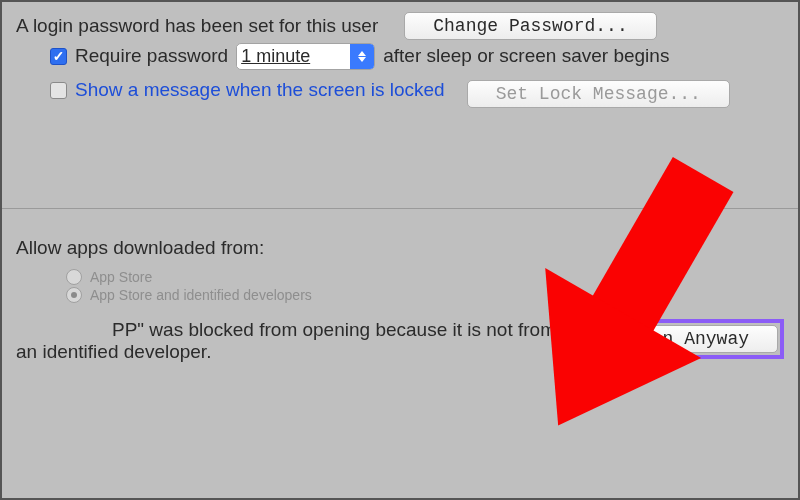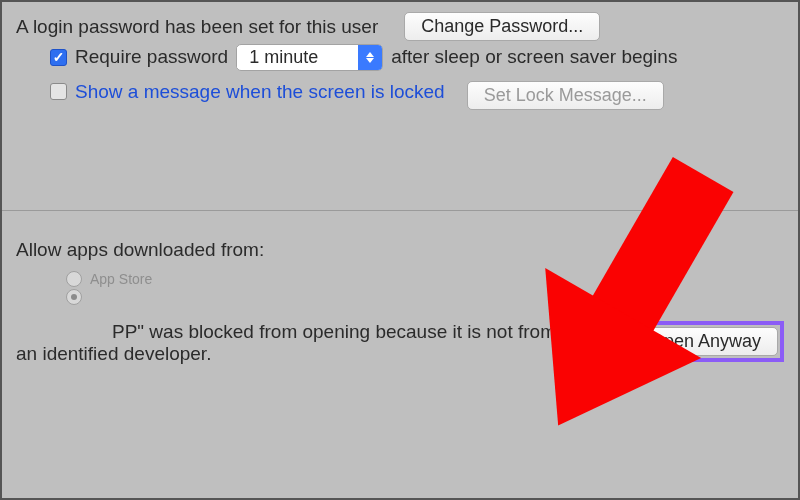--- a/index.html
+++ b/index.html
@@ -22,27 +22,28 @@
     align-items: center;
     gap: 8px;
     min-height: 28px;
     margin: 2px 0;
   }
   .indent { padding-left: 34px; }
   .btn {
     display: inline-flex;
     align-items: center;
     justify-content: center;
-    padding: 3px 16px;
+    padding: 3px 28px;
     font-size: 18px;
     background: linear-gradient(#fdfdfd,#ededed);
     border: 1px solid #a9a9a9;
     border-radius: 5px;
     color: #2a2a2a;
     white-space: nowrap;
+    font-family: Liberation Mono, monospace;
   }
   .btn.dim { color: #9a9a9a; margin-top: 8px; }
   .check {
     width: 17px; height: 17px;
     border: 1px solid #8a8a8a;
     border-radius: 3px;
     background: #e4e4e4;
     display: inline-flex;
     align-items: center; justify-content: center;
     font-size: 14px;
@@ -59,23 +60,24 @@
   .select {
     display: inline-flex;
     align-items: center;
     border: 1px solid #a3a3a3;
     border-radius: 5px;
     overflow: hidden;
     height: 27px;
     background: #fff;
   }
   .select .sel-text {
-    padding: 0 40px 0 12px;
+    padding: 0 40px 0 4px;
     font-size: 18px;
     background: #fff;
+    text-decoration: underline;
   }
   .select .sel-arrows {
     width: 24px; height: 27px;
     background: #3a7afe;
     display: flex; flex-direction: column;
     align-items: center; justify-content: center;
     gap: 1px;
   }
   .tri-up { width:0;height:0;border-left:4px solid transparent;border-right:4px solid transparent;border-bottom:5px solid #fff; }
   .tri-down{ width:0;height:0;border-left:4px solid transparent;border-right:4px solid transparent;border-top:5px solid #fff; }
@@ -162,20 +164,21 @@
 
 <div class="lower">
   <div style="margin-bottom:10px">Allow apps downloaded from:</div>
   <div class="radio-group">
     <div class="radio-row">
       <span class="radio"></span>
       <span>App Store</span>
     </div>
     <div class="radio-row">
       <span class="radio sel"></span>
+      <span>App Store and identified developers</span>
     </div>
   </div>
 </div>
 
 <div class="blocked-row">
   <div class="blocked-text">
     <div class="l1">PP" was blocked from opening because it is not from</div>
     <div>an identified developer.</div>
   </div>
   <div class="open-anyway-wrap">

